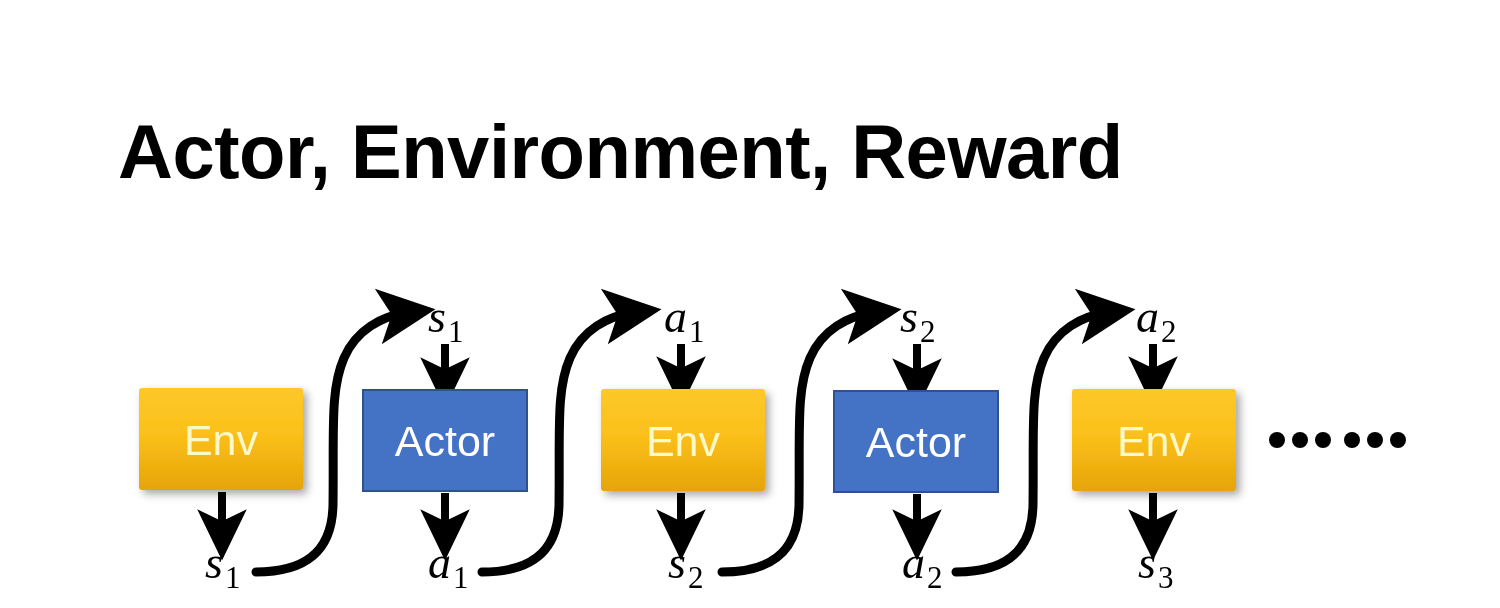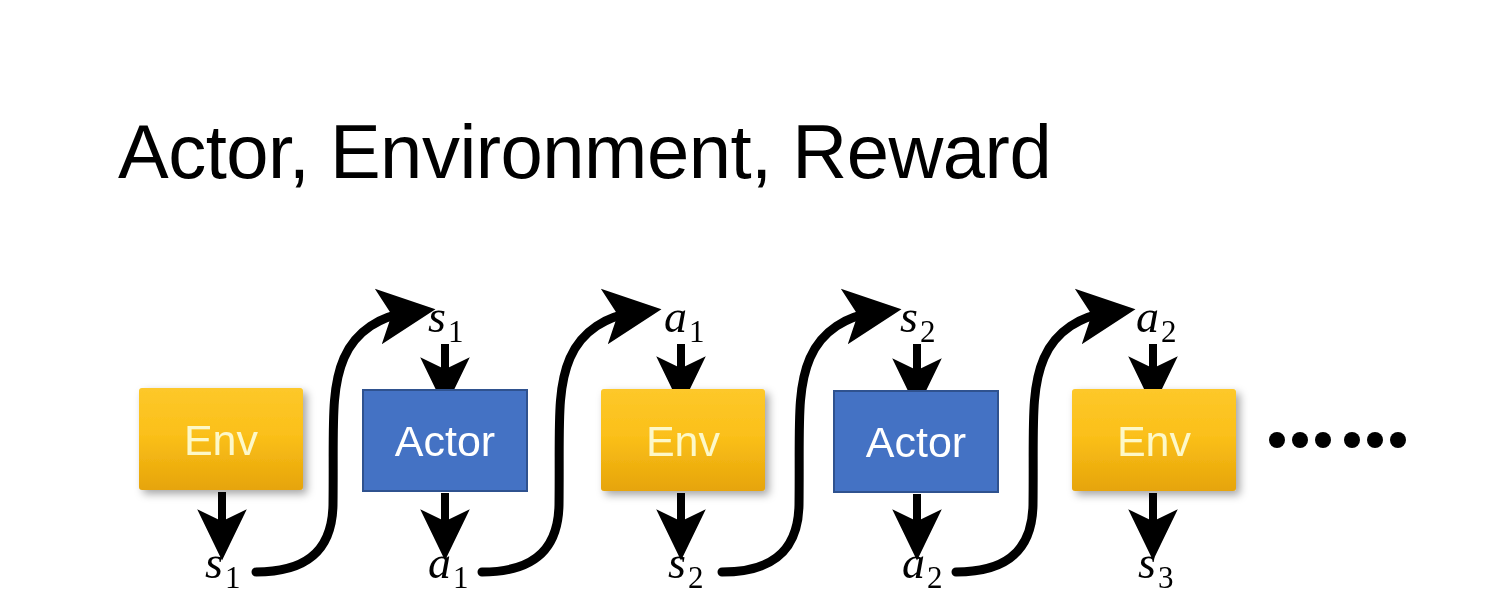--- a/index.html
+++ b/index.html
@@ -18,21 +18,21 @@
     width: 1500px;
     height: 608px;
     background: #ffffff;
   }
   #slide-title {
     position: absolute;
     left: 118px;
     top: 112px;
     font-family: "Liberation Sans", sans-serif;
     font-size: 76px;
-    font-weight: 400;
+    font-weight: 700;
     line-height: 1.05;
     color: #000000;
     letter-spacing: -0.5px;
     white-space: nowrap;
   }
   #diagram {
     position: absolute;
     left: 0;
     top: 0;
     width: 1500px;

